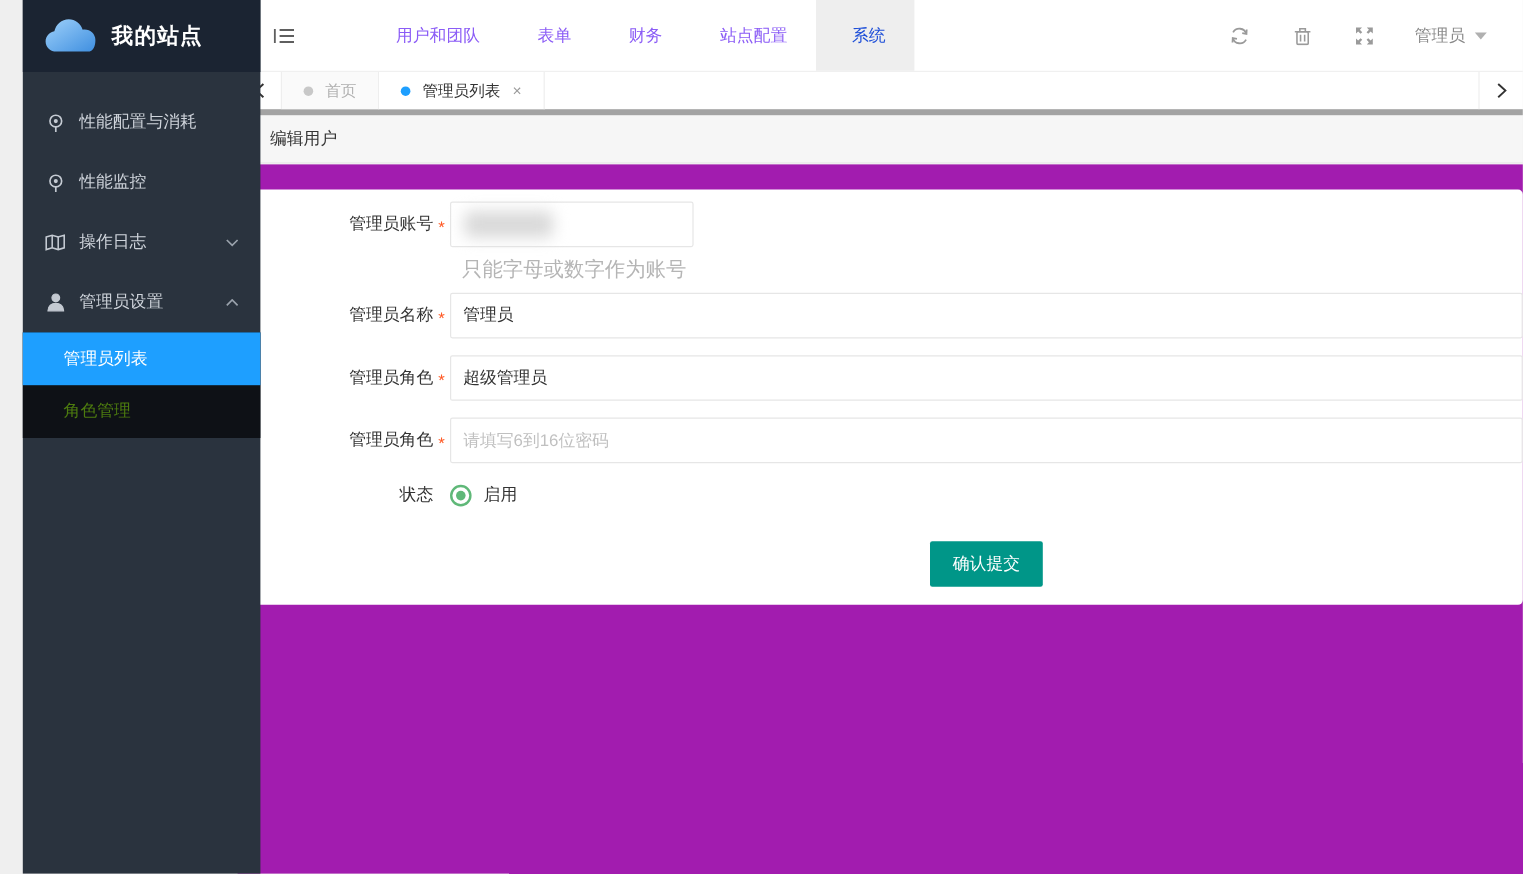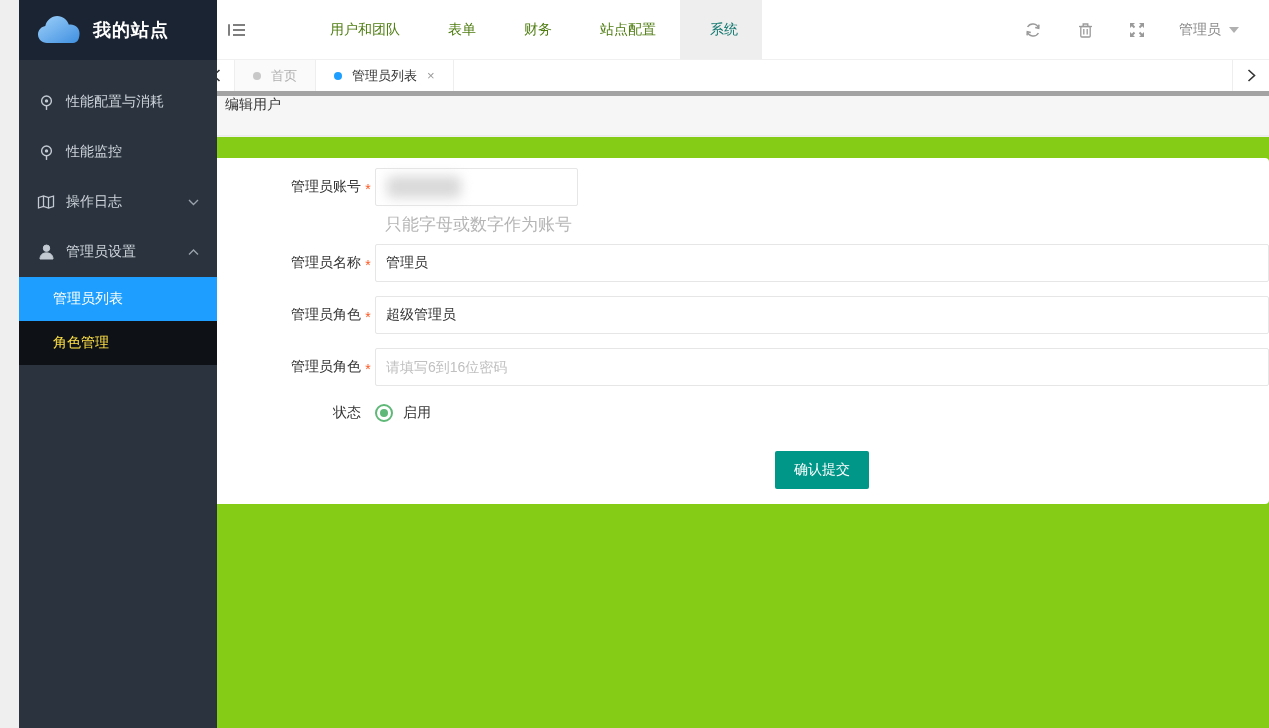--- a/index.html
+++ b/index.html
@@ -10,53 +10,53 @@
   .sidebar { position:absolute; left:0; top:0; width:198px; height:728px; background:#2a333e; z-index:5;margin-left:19px; }
   .logo { height:60px; background:#1b2432; display:flex; align-items:center; padding-left:16px; }
   .logo svg { width:48px; height:34px; }
   .logo-title { color:#ffffff; font-size:18px; font-weight:bold; margin-left:10px; letter-spacing:1px; }
   .menu { padding-top:17px; }
   .menu-item { height:50px; display:flex; align-items:center; padding:0 18px; color:#cfd4db; cursor:pointer; }
   .menu-item .mi-icon { width:18px; height:18px; margin-right:11px; flex:none; display:flex; align-items:center; justify-content:center; }
   .menu-item .mi-icon svg { stroke:#c4cad2; }
   .menu-item .chev { margin-left:auto; display:flex; }
   .submenu { background:#0e1116; }
-  .submenu-item { height:44px; display:flex; align-items:center; padding-left:34px; color:#fde047; cursor:pointer; }
+  .submenu-item { height:44px; display:flex; align-items:center; padding-left:34px; color:#4d7c0f; cursor:pointer; }
   .submenu-item.active { background:#1e9fff; color:#ffffff; }
 
   
   .main { position:absolute; left:198px; top:0; right:0; bottom:0; }
 
   
   .topbar { height:60px; background:#ffffff; border-bottom:1px solid #f0f0f0; display:flex; align-items:stretch; }
   .collapse-btn { width:78px; display:flex; align-items:center; justify-content:center; cursor:pointer; }
   .topnav { display:flex; align-items:stretch; margin-left:30px; }
-  .topnav-item { display:flex; align-items:center; padding:0 24px; color:#4d7c0f; cursor:pointer; }
-  .topnav-item.active { background:#eeeeee; color:#0f766e;padding-left:30px; }
+  .topnav-item { display:flex; align-items:center; padding:0 24px; color:#8b5cf6; cursor:pointer; }
+  .topnav-item.active { background:#eeeeee; color:#1d4ed8;padding-left:30px; }
   .topbar-right { margin-left:auto; display:flex; align-items:stretch; padding-right:14px; }
   .tool-btn { width:52px; display:flex; align-items:center; justify-content:center; cursor:pointer; }
   .user-drop { display:flex; align-items:center; padding:0 16px; color:#8a8a8a; cursor:pointer; }
   .caret-down { width:0; height:0; border-left:5px solid transparent; border-right:5px solid transparent; border-top:6px solid #b0b0b0; margin-left:8px; }
 
   
   .tabbar { height:36px; background:#ffffff; border-bottom:5px solid #a3a3a3; display:flex; position:relative; }
   .tab-arrow { width:37px; display:flex; align-items:center; justify-content:center; cursor:pointer; border-right:1px solid #eeeeee; }
   .tab-arrow.right { position:absolute; right:0; top:0; height:100%; border-right:none; border-left:1px solid #eeeeee; }
   .tab { display:flex; align-items:center; padding:0 18px; border-right:1px solid #eeeeee; cursor:pointer; font-size:13px; }
   .tab .dot { width:8px; height:8px; border-radius:50%; background:#c8c8c8; margin-right:10px; }
   .tab.inactive { background:#fafafa; color:#b0b0b0; }
   .tab.active { background:#ffffff; color:#333333; }
   .tab.active .dot { background:#1e9fff; }
   .tab-close { color:#9a9a9a; margin-left:10px; font-size:13px; cursor:pointer; }
 
   
-  .page-header { height:40px; background:#f6f6f6; display:flex; padding-left:27px; color:#333333; border-bottom:1px solid #ececec; }
-
-  
-  .content { position:absolute; top:137px; left:0; right:0; bottom:0; background:#84cc16; }
+  .page-header { height:40px; background:#f6f6f6; display:flex; align-items:center; padding-left:27px; color:#333333; border-bottom:1px solid #ececec; }
+
+  
+  .content { position:absolute; top:137px; left:0; right:0; bottom:0; background:#a21caf; }
   .card { margin:21px 0 0 15px; background:#ffffff; border-radius:4px; padding:10px 0 13px 0; min-height:346px; }
 
   .form-row { display:flex; align-items:center; }
   .form-label-col { width:148px; text-align:right; color:#333333; flex:none; }
   .required { color:#ff5722; width:14px; text-align:center; flex:none; font-size:14px; padding-top:4px; }
   .form-input { flex:1; height:38px; border:1px solid #e6e6e6; border-radius:2px; padding:0 10px;
     font-size:14px; color:#333333; outline:none; background:#ffffff;
     font-family:"Liberation Sans","DejaVu Sans",sans-serif; }
   .form-input::placeholder { color:#c0c0c0; opacity:1; }
   .input-wrap { flex:1; position:relative; }

